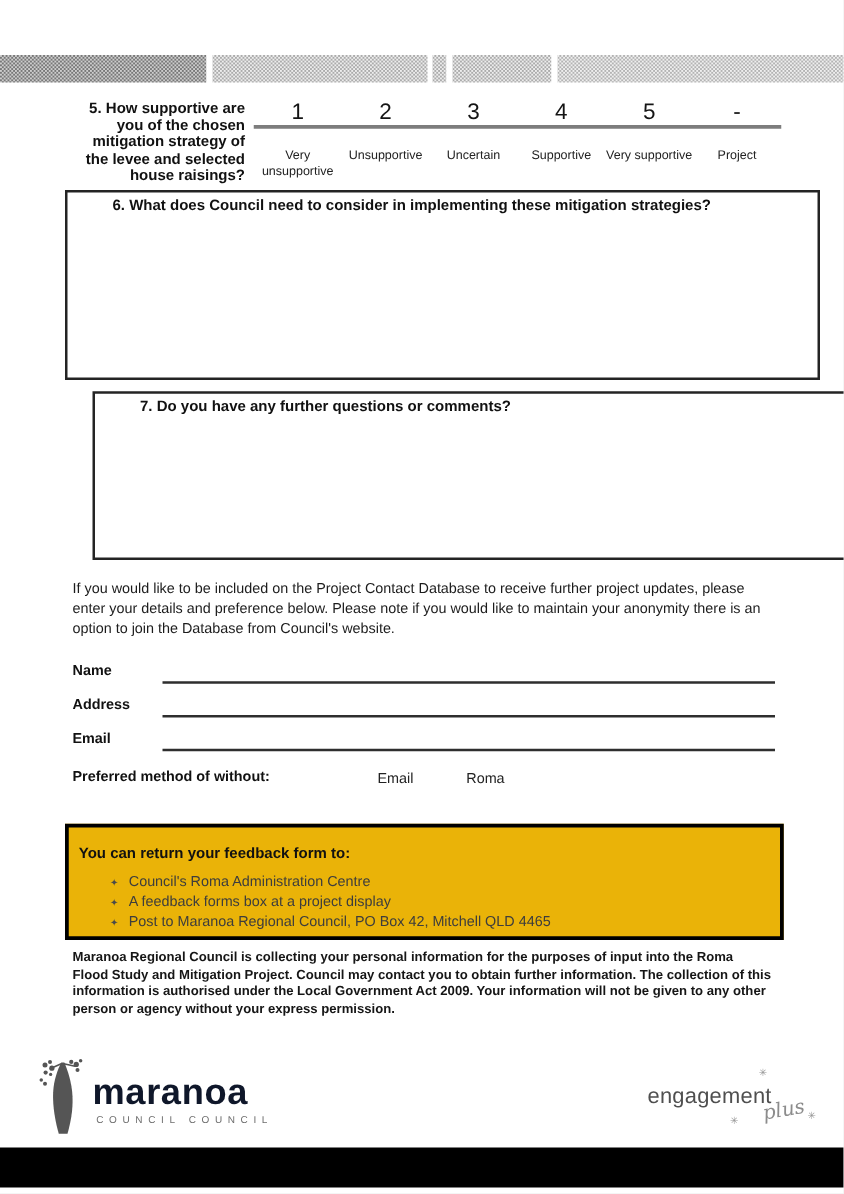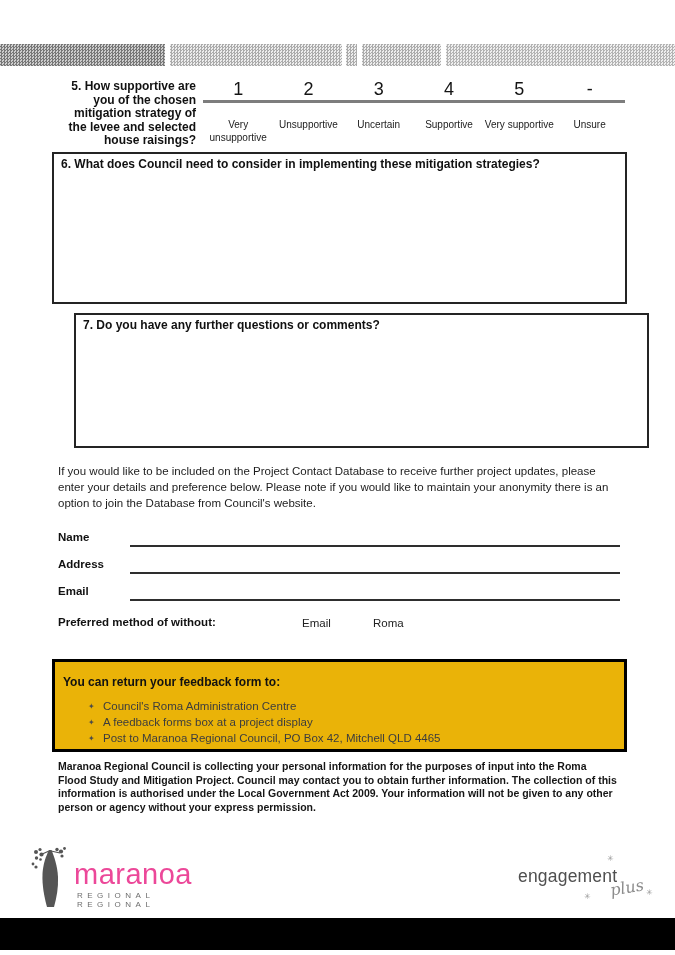--- a/index.html
+++ b/index.html
@@ -26,21 +26,21 @@
   }
   .scale{position:absolute;left:203px;top:80px;width:422px;}
   .scale-line{position:absolute;left:0;top:20px;width:100%;height:3px;background:#7d7d7d;}
   .scale-cells{display:flex;}
   .scale-cell{width:70.3px;text-align:center;cursor:pointer;}
   .scale-num{font-size:18px;line-height:18px;height:23px;color:#141414;}
   .scale-lbl{font-size:10px;line-height:12.5px;padding-top:16px;color:#222;}
   
   .qbox{
     position:absolute;left:52px;width:571px;
-    border:2px solid #242424;background:#fff;
+    border:2px solid #242424;background:#fff;padding-left:29px;
   }
   .qbox-label{font-size:12px;font-weight:bold;padding:3px 7px;color:#111;}
   .answer-area{position:absolute;left:0;top:24px;right:0;bottom:0;cursor:text;}
   
   .intro{
     position:absolute;left:58px;top:463px;width:562px;
     font-size:11.5px;line-height:16px;color:#1c1c1c;
   }
   
   .fld-label{position:absolute;left:58px;font-size:11.5px;font-weight:bold;color:#111;}
@@ -59,21 +59,21 @@
   
   .privacy{
     position:absolute;left:58px;top:760px;width:560px;
     font-size:10.5px;font-weight:bold;line-height:13.5px;color:#161616;
   }
   
   .maranoa{position:absolute;left:30px;top:846px;width:200px;height:64px;}
   .maranoa-tree{position:absolute;left:0;top:0;}
   .maranoa-name{
     position:absolute;left:44px;top:14px;
-    font-size:29px;font-weight:normal;letter-spacing:0.5px;color:#ec4899;line-height:29px;
+    font-size:29px;font-weight:bold;letter-spacing:0.5px;color:#0f172a;line-height:29px;
   }
   .maranoa-sub{
     position:absolute;left:47px;top:45px;
     font-size:8px;letter-spacing:4.5px;color:#6e6e6e;
   }
   .engagement{position:absolute;left:518px;top:858px;width:150px;height:50px;color:#4f4f4f;}
   .engagement-name{position:absolute;left:0;top:8px;font-size:17.5px;letter-spacing:0.2px;}
   .engagement-plus{
     position:absolute;left:92px;top:20px;
     font-family:"DejaVu Serif", serif;font-style:italic;
@@ -117,21 +117,21 @@
       <div class="scale-cell">
         <div class="scale-num">4</div>
         <div class="scale-lbl">Supportive</div>
       </div>
       <div class="scale-cell">
         <div class="scale-num">5</div>
         <div class="scale-lbl">Very supportive</div>
       </div>
       <div class="scale-cell">
         <div class="scale-num">-</div>
-        <div class="scale-lbl">Unsure</div>
+        <div class="scale-lbl">Project</div>
       </div>
     </div>
   </div>
 
   <div class="qbox" style="top:152px;height:148px;">
     <div class="qbox-label">6. What does Council need to consider in implementing these mitigation strategies?</div>
     <div class="answer-area"></div>
   </div>
 
   <div class="qbox" style="top:313px;height:131px;margin-left:22px;">
@@ -187,21 +187,21 @@
           <circle cx="10.5" cy="13.5" r="1.3"></circle>
         <circle cx="27" cy="3.5" r="1.7"></circle>
           <circle cx="31" cy="5.5" r="2.1"></circle>
           <circle cx="34.5" cy="2.5" r="1.4"></circle>
         <circle cx="32" cy="10" r="1.6"></circle>
         <circle cx="3" cy="18" r="1.4"></circle>
           <circle cx="6" cy="21" r="1.6"></circle>
       </g>
     </svg>
     <div class="maranoa-name">maranoa</div>
-    <div class="maranoa-sub">REGIONAL REGIONAL</div>
+    <div class="maranoa-sub">COUNCIL COUNCIL</div>
   </div>
 
   <div class="engagement">
     <span class="engagement-name">engagement</span>
     <span class="engagement-plus">plus</span>
     <span class="sparkle sp1">✳</span>
     <span class="sparkle sp2">✳</span>
     <span class="sparkle sp3">✳</span>
   </div>
 

